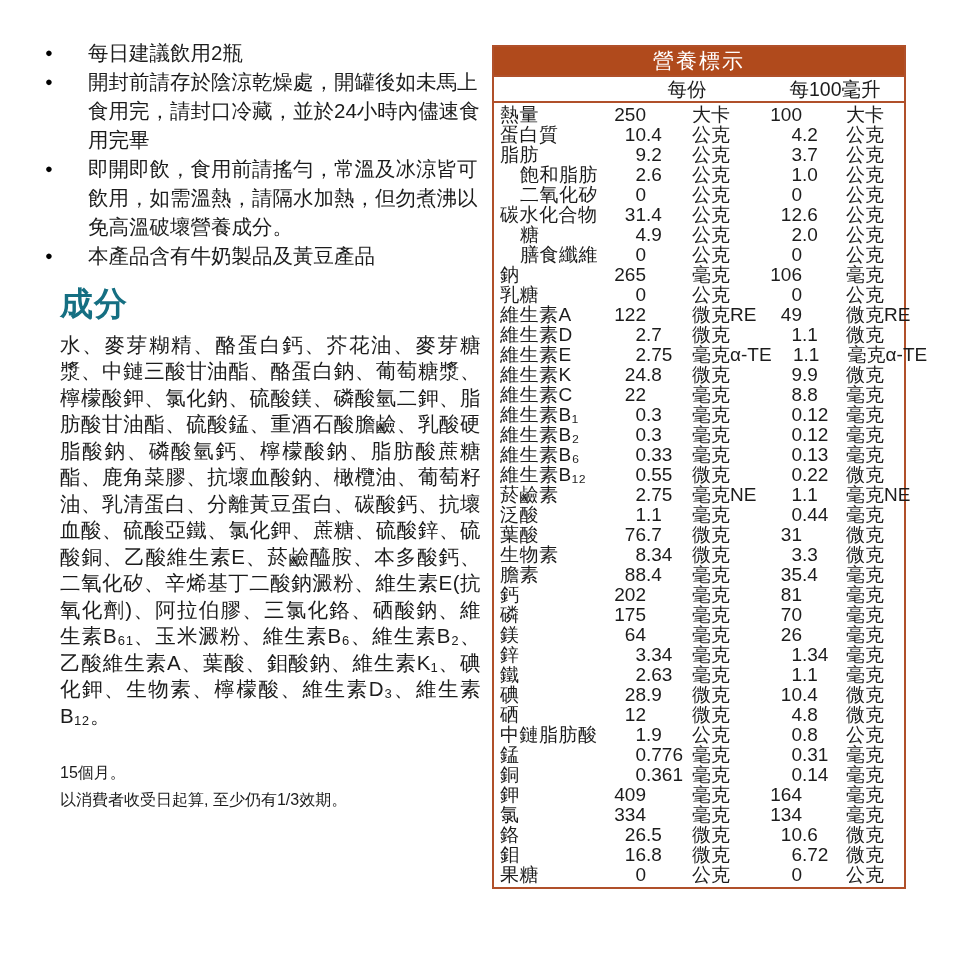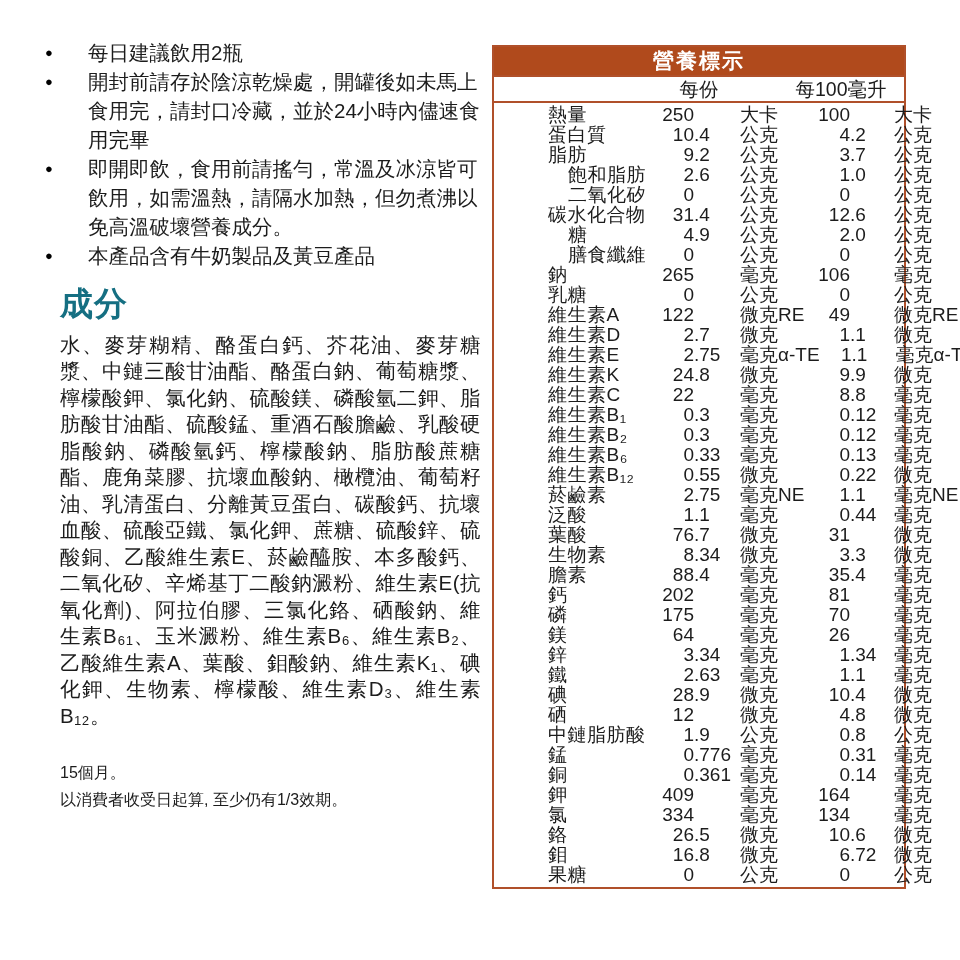--- a/index.html
+++ b/index.html
@@ -33,37 +33,37 @@
   .shelf-line{margin-left:15px;font-size:16px;line-height:27px;}
   .spacer-sm{height:14px;}
   .spacer-lg{height:30px;}
   
   .ntable{
     position:absolute;left:492px;top:45px;width:414px;
     border:2px solid var(--border);box-sizing:border-box;background:#fff;
   }
   .ntable-title{
     background:var(--orange);color:#ffffff;text-align:center;
-    font-size:21px;font-weight:700;line-height:28px;height:28px;
+    font-size:21px;font-weight:400;line-height:28px;height:28px;
     letter-spacing:2px;border-bottom:2px solid var(--border);
   }
   .serving{
     padding:1px 6px 2px 6px;font-size:19.5px;line-height:24px;
     border-bottom:2px solid var(--border);
   }
   .colhead{
     display:flex;font-size:19.5px;line-height:24px;
-    border-bottom:2px solid var(--border);padding-left:14px;align-items:flex-end;
+    border-bottom:2px solid var(--border);padding-left:2px;align-items:flex-end;
   }
   .colhead .ch-spacer{flex:0 0 112px;}
   .colhead .ch-per{flex:0 0 158px;text-align:center;}
   .colhead .ch-per100{flex:1;text-align:center;}
   .tbody{padding:2px 0 2px 6px;}
   .r{display:flex;font-size:19px;line-height:20px;white-space:nowrap;}
-  .n{flex:0 0 112px;box-sizing:border-box;overflow:visible;letter-spacing:0.5px;margin-left:48px;}
+  .n{flex:0 0 112px;box-sizing:border-box;overflow:visible;letter-spacing:0.5px;}
   .n.ind{padding-left:20px;}
   .i1{flex:0 0 34px;text-align:right;}
   .f1{flex:0 0 46px;text-align:left;}
   .u1{flex:0 0 78px;overflow:visible;}
   .i2{flex:0 0 32px;text-align:right;}
   .f2{flex:0 0 44px;text-align:left;}
   .u2{flex:1;overflow:visible;}
 </style>
 </head>
 <body>

